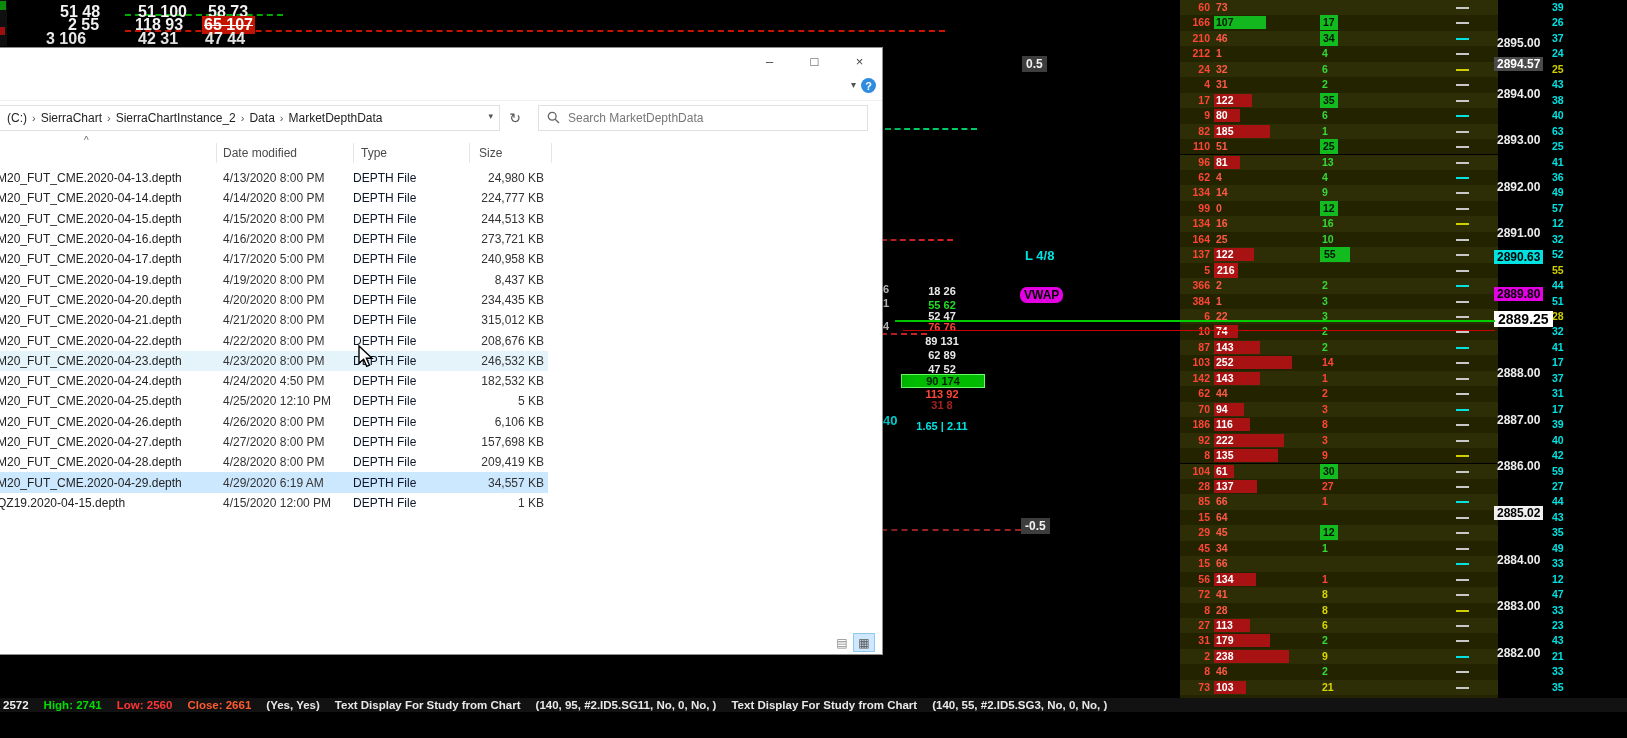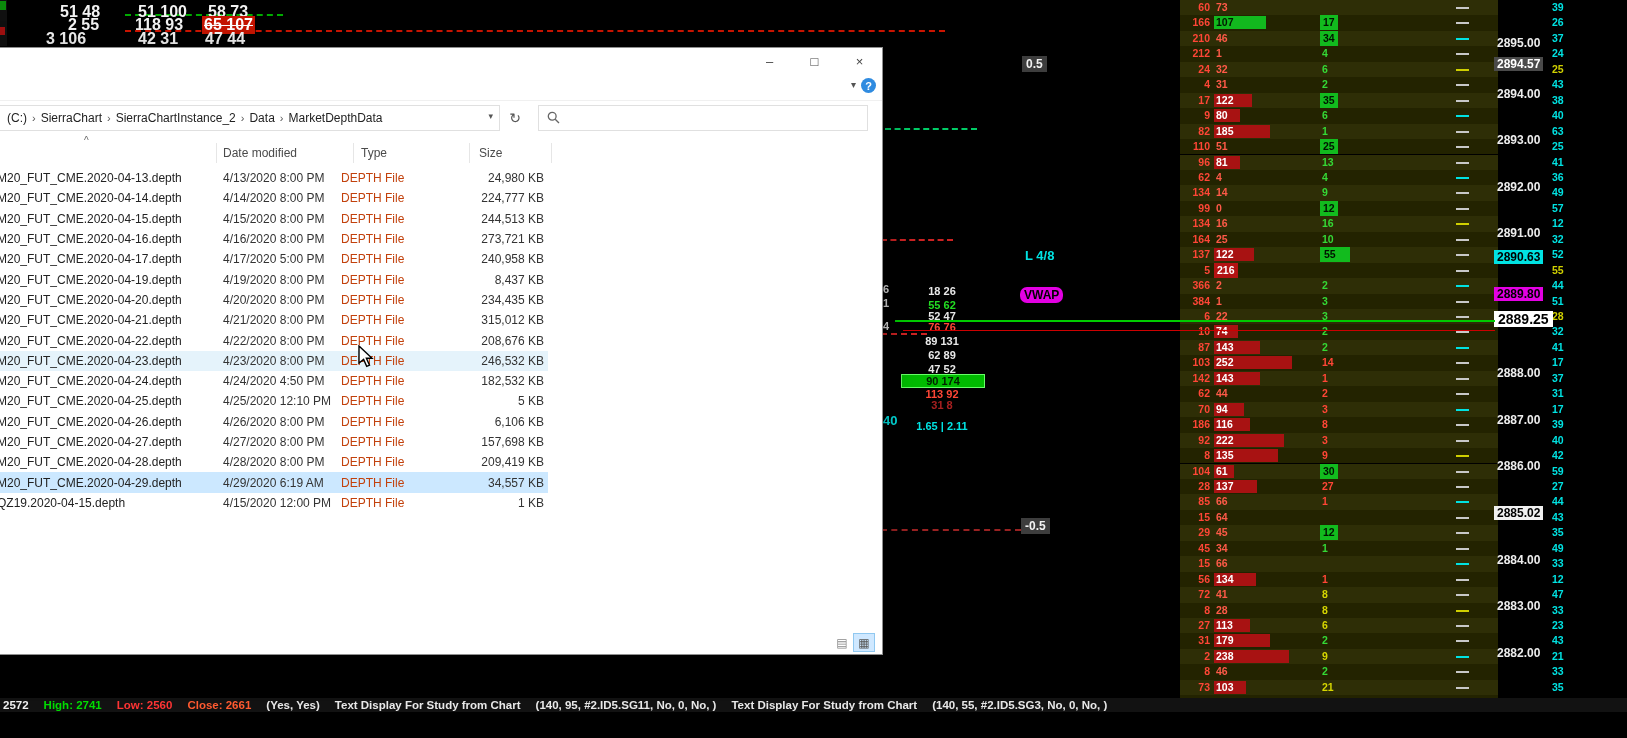--- a/index.html
+++ b/index.html
@@ -100,21 +100,21 @@
   .sorticon{position:absolute;left:123px;top:1px;font-size:10px;color:#666;}
   .coldiv{position:absolute;top:9px;width:1px;height:20px;background:#e6e6e6;}
 
   #files{position:relative;}
   .frow{position:relative;height:20.3px;width:587px;display:flex;align-items:center;}
   .frow.hover{background:#e5f3fb;}
   .frow.selected{background:#cce8ff;}
   .fc{position:absolute;white-space:nowrap;overflow:hidden;color:#222;}
   .fc-name{left:36px;width:220px;}
   .fc-date{left:262px;width:132px;color:#333;}
-  .fc-type{left:380px;width:100px;color:#c2410c;}
+  .fc-type{left:392px;width:100px;color:#0f172a;}
   .fc-size{left:495px;width:88px;text-align:right;color:#333;}
 
   .winstatus{position:absolute;left:0;bottom:0;width:100%;height:24px;background:#fff;}
   .viewtoggles{position:absolute;right:8px;bottom:3px;display:flex;}
   .vbtn{width:20px;height:17px;display:flex;align-items:center;justify-content:center;
         font-size:12px;color:#888;margin-left:2px;}
   .vbtn.selected{background:#cfe8ff;outline:1px solid #90c8f0;color:#555;}
 
   #cursor{position:absolute;left:357px;top:345px;z-index:100;}
 </style>
@@ -611,20 +611,21 @@
         <div class="addr-chevron">▾</div>
       </div>
       <div class="refreshbtn">↻</div>
       <div class="searchbox">
         <span class="searchicon">
           <svg width="13" height="13" viewBox="0 0 13 13">
               <circle cx="5.2" cy="5.2" r="3.9" fill="none" stroke="#666" stroke-width="1.3"></circle>
               <line x1="8.2" y1="8.2" x2="12" y2="12" stroke="#666" stroke-width="1.3"></line>
             </svg>
         </span>
+        <input placeholder="Search MarketDepthData" style="">
       </div>
     </div>
     <div class="listarea">
       <div class="headers">
         <span class="sorticon">^</span>
         <div class="h h-date">Date modified</div>
         <div class="h h-type">Type</div>
         <div class="h h-size">Size</div>
         <div class="coldiv" style="left:255px;"></div>
         <div class="coldiv" style="left:392px;"></div>

